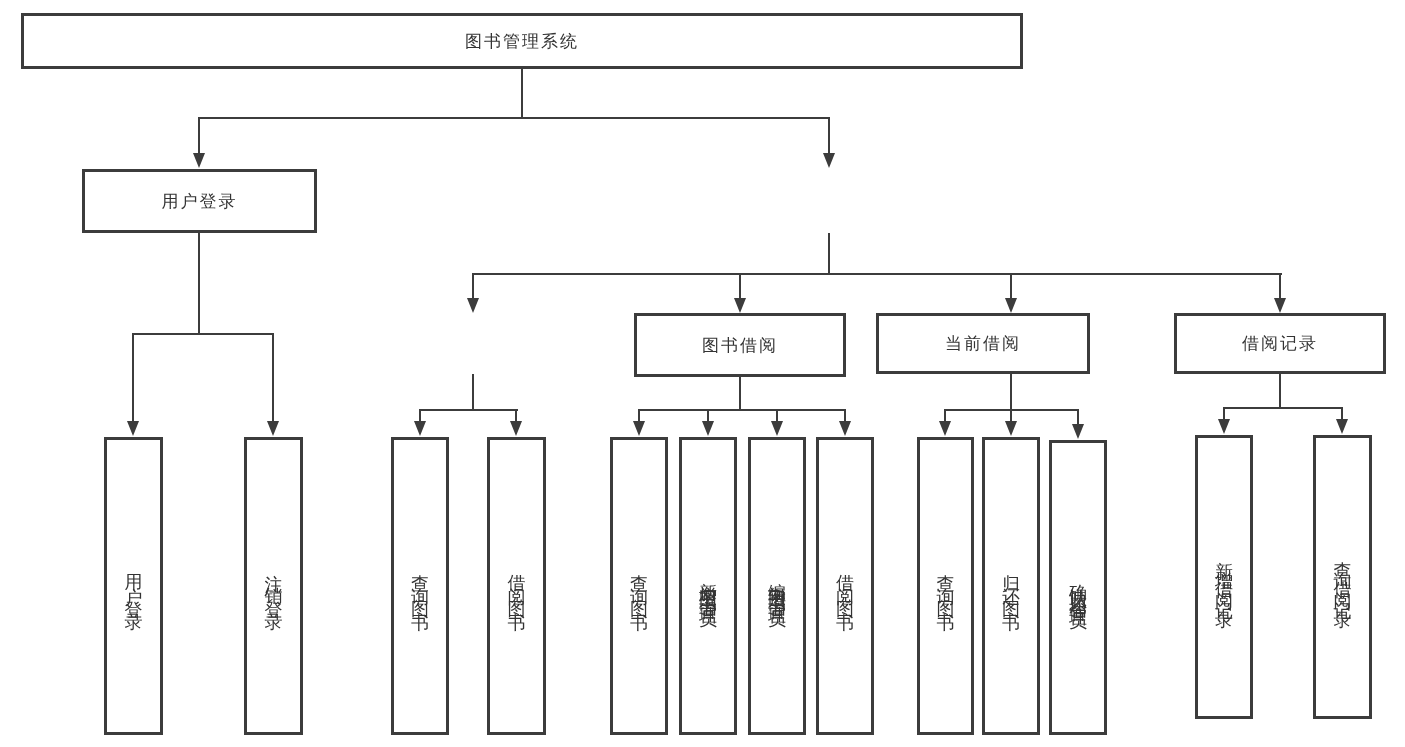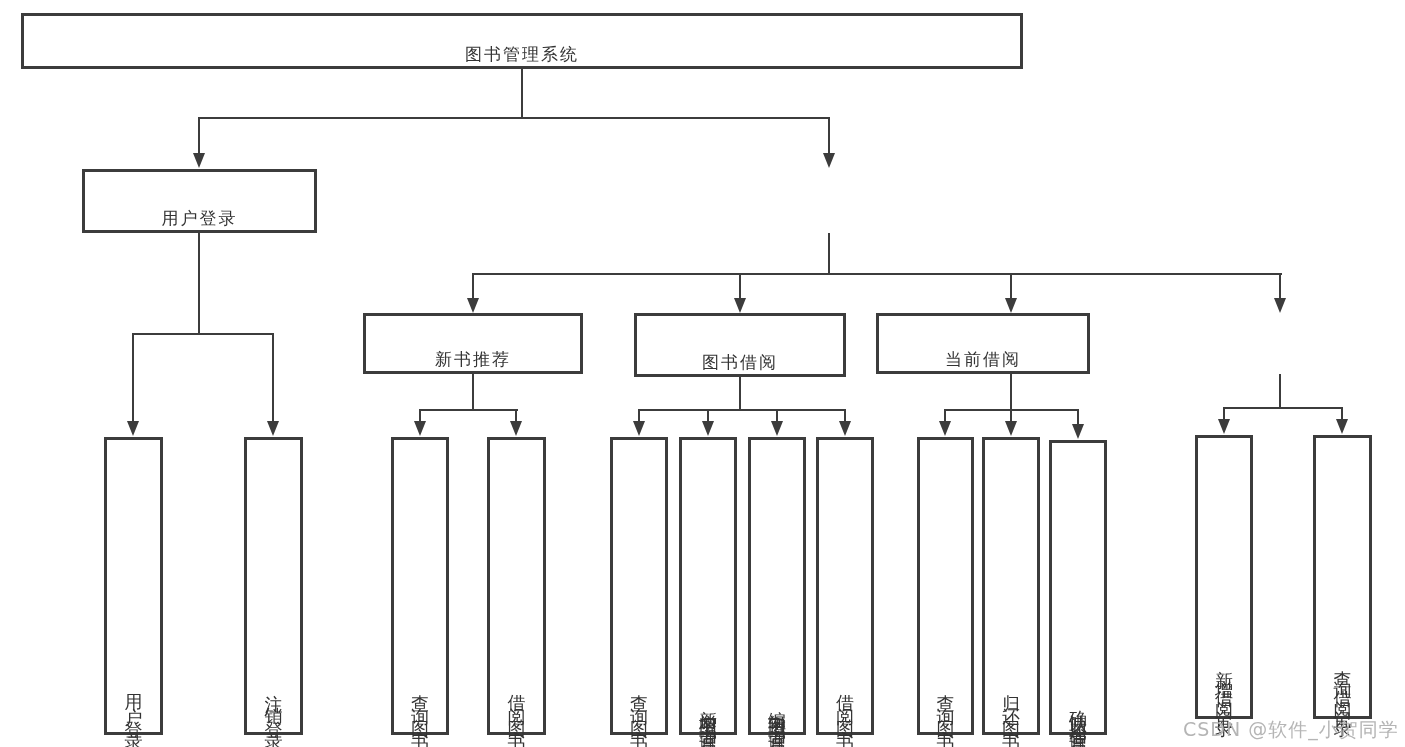--- a/index.html
+++ b/index.html
@@ -8,21 +8,21 @@
     --wm:#b5b5b5;
   }
   html,body{margin:0;padding:0;background:#ffffff;}
   .canvas{
     position:relative;width:1405px;height:747px;background:#ffffff;
     font-family:"DejaVu Sans","Liberation Sans",sans-serif;
     color:var(--text);overflow:hidden;
   }
   .node{
     position:absolute;box-sizing:border-box;border:3px solid var(--line);
-    background:#ffffff;display:flex;align-items:flex-end;justify-content:center;
+    background:#ffffff;display:flex;align-items:center;justify-content:center;
     font-size:17px;letter-spacing:2px;white-space:nowrap;
   }
   .leaf{font-size:18px;}
   .vtext{
     writing-mode:vertical-rl;text-orientation:mixed;line-height:1;
   }
   .ls4{letter-spacing:13px;}
   .ls6{letter-spacing:10px;}
   .ls9{letter-spacing:4px;}
   .lv{position:absolute;width:2px;background:var(--line);}
@@ -44,32 +44,32 @@
 
   <div class="node" style="left:21px;top:13px;width:1002px;height:56px">
     <span>图书管理系统</span>
   </div>
 
   <div class="node" style="left:82px;top:169px;width:235px;height:64px">
     <span>用户登录</span>
   </div>
 
 
-  <div class="node" style="left:363px;top:313px;width:220px;height:61px">
-    <span>新书推荐</span>
-  </div>
 
   <div class="node" style="left:634px;top:313px;width:212px;height:64px">
     <span>图书借阅</span>
   </div>
 
   <div class="node" style="left:876px;top:313px;width:214px;height:61px">
     <span>当前借阅</span>
   </div>
 
+  <div class="node" style="left:1174px;top:313px;width:212px;height:61px">
+    <span>借阅记录</span>
+  </div>
 
   <div class="node leaf" style="left:104px;top:437px;width:59px;height:298px">
     <span class="vtext ls4">用户登录</span>
   </div>
   <div class="node leaf" style="left:244px;top:437px;width:59px;height:298px">
     <span class="vtext ls4">注销登录</span>
   </div>
 
   <div class="node leaf" style="left:391px;top:437px;width:58px;height:298px">
     <span class="vtext ls4">查询图书</span>
@@ -160,15 +160,14 @@
   <div class="lv" style="left:1077px;top:409px;height:16px"></div>
   <div class="ar" style="left:1072px;top:424px"></div>
 
   <div class="lv" style="left:1279px;top:374px;height:35px"></div>
   <div class="lh" style="left:1223px;top:407px;width:120px"></div>
   <div class="lv" style="left:1223px;top:407px;height:14px"></div>
   <div class="ar" style="left:1218px;top:419px"></div>
   <div class="lv" style="left:1341px;top:407px;height:14px"></div>
   <div class="ar" style="left:1336px;top:419px"></div>
 
-  <div class="watermark">CSDN @软件_小贺同学</div>
 
 </div>
 
 </body></html>

